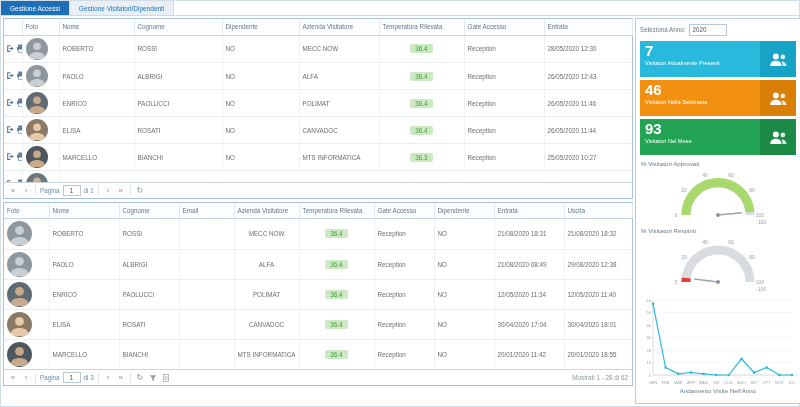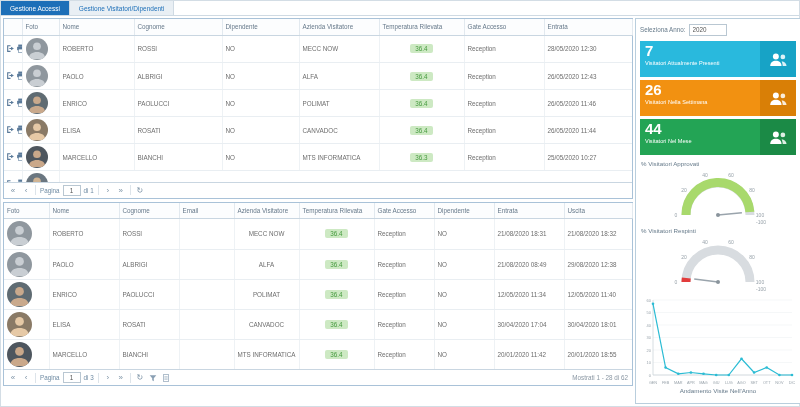--- a/index.html
+++ b/index.html
@@ -411,37 +411,37 @@
                   <circle cx="9" cy="8.5" r="3.4"></circle>
                   <path d="M2.5 19.5c0-4 3-6 6.5-6s6.5 2 6.5 6z"></path>
                   <circle cx="17" cy="9" r="2.7" opacity="0.85"></circle>
                   <path d="M15.6 13.9c3 .4 5.6 2.3 5.6 5.6h-4.4c0-2.3-.8-4.2-1.2-5.6z" opacity="0.85"></path>
                 </g>
               </svg>
             </div>
     </div>
           <div class="kpi" style="background:#f29111">
       <div class="kpi-main">
-        <div class="kpi-value">26</div>
+        <div class="kpi-value">46</div>
         <div class="kpi-label">Visitatori Nella Settimana</div>
       </div>
       <div class="kpi-icon" style="background:#d97f06">
               <svg viewBox="0 0 24 24" width="21" height="21">
                 <g fill="#ffffff">
                   <circle cx="9" cy="8.5" r="3.4"></circle>
                   <path d="M2.5 19.5c0-4 3-6 6.5-6s6.5 2 6.5 6z"></path>
                   <circle cx="17" cy="9" r="2.7" opacity="0.85"></circle>
                   <path d="M15.6 13.9c3 .4 5.6 2.3 5.6 5.6h-4.4c0-2.3-.8-4.2-1.2-5.6z" opacity="0.85"></path>
                 </g>
               </svg>
             </div>
     </div>
           <div class="kpi" style="background:#23a455">
       <div class="kpi-main">
-        <div class="kpi-value">44</div>
+        <div class="kpi-value">93</div>
         <div class="kpi-label">Visitatori Nel Mese</div>
       </div>
       <div class="kpi-icon" style="background:#1b8a46">
               <svg viewBox="0 0 24 24" width="21" height="21">
                 <g fill="#ffffff">
                   <circle cx="9" cy="8.5" r="3.4"></circle>
                   <path d="M2.5 19.5c0-4 3-6 6.5-6s6.5 2 6.5 6z"></path>
                   <circle cx="17" cy="9" r="2.7" opacity="0.85"></circle>
                   <path d="M15.6 13.9c3 .4 5.6 2.3 5.6 5.6h-4.4c0-2.3-.8-4.2-1.2-5.6z" opacity="0.85"></path>
                 </g>

